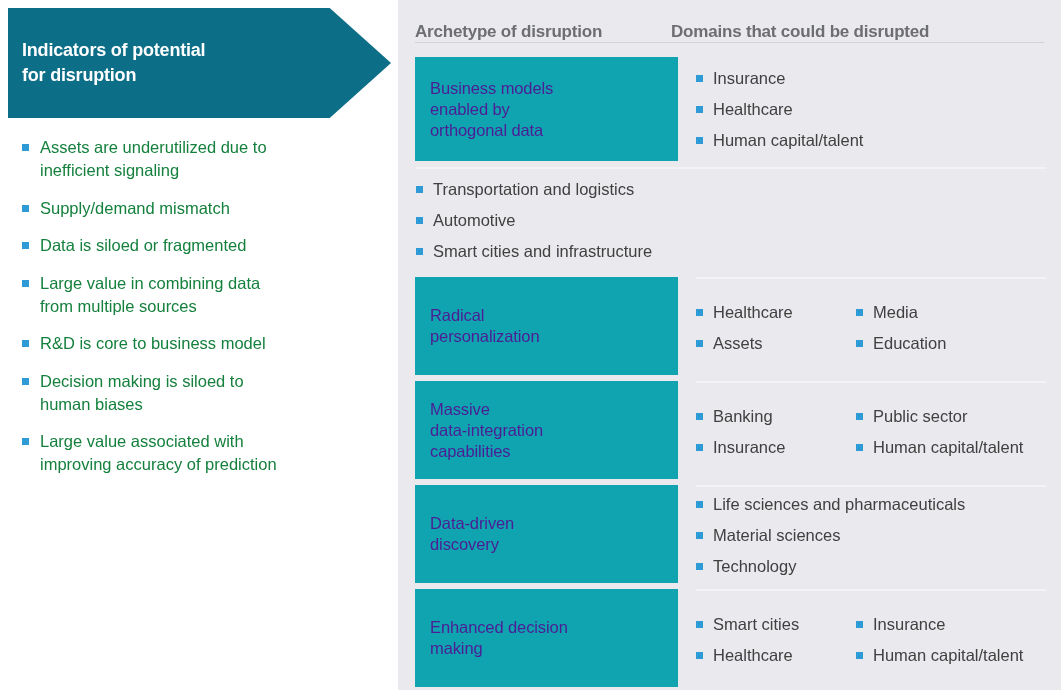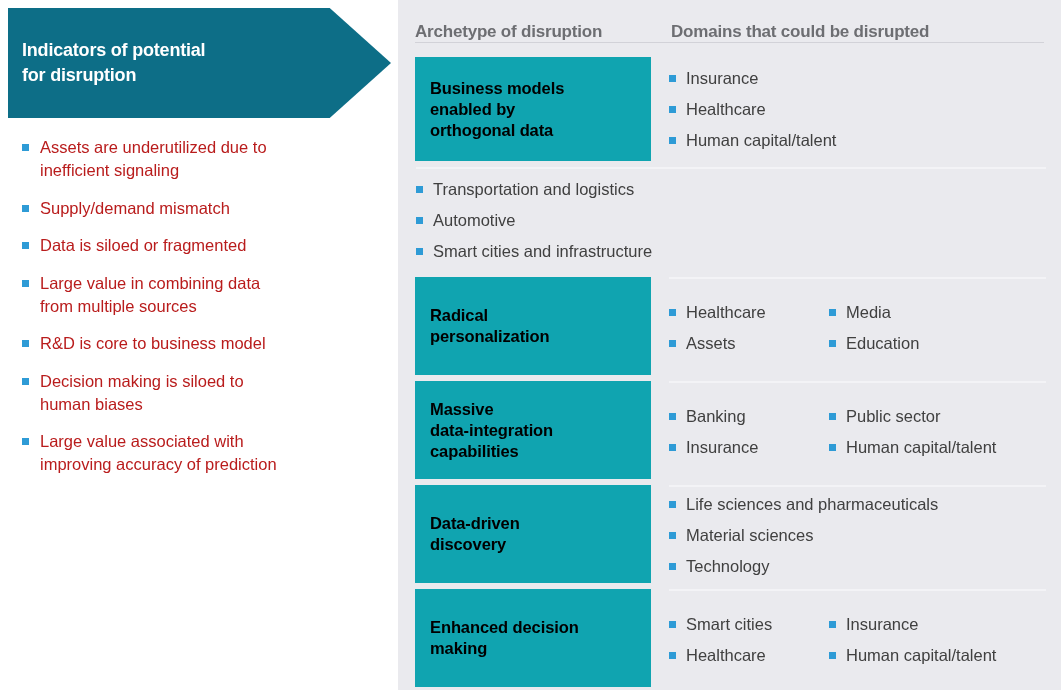--- a/index.html
+++ b/index.html
@@ -60,21 +60,21 @@
   }
   .ind-item .sq {
     width: 7px;
     height: 7px;
     background: #2e9bd6;
     margin-top: 8px;
     margin-right: 11px;
     flex: 0 0 auto;
   }
   .ind-item .txt {
-    color: #b91c1c;
+    color: #15803d;
     font-size: 16.5px;
     line-height: 23px;
     white-space: pre-line;
   }
 
   
   #right-panel {
     position: absolute;
     left: 398px;
     top: 0;
@@ -107,26 +107,26 @@
     top: 57px;
     width: 663px;
   }
   .row {
     position: relative;
     display: flex;
     align-items: stretch;
   }
 
   .tile {
-    width: 236px;
+    width: 263px;
     margin-left: 17px;
     background: #10a4b0;
-    color: #000000;
+    color: #4c1d95;
     font-size: 16.5px;
-    font-weight: bold;
+    font-weight: normal;
     line-height: 21px;
     display: flex;
     align-items: center;
     padding-left: 15px;
     box-sizing: border-box;
     white-space: pre-line;
     letter-spacing: -0.1px;
   }
 
   .domains {

